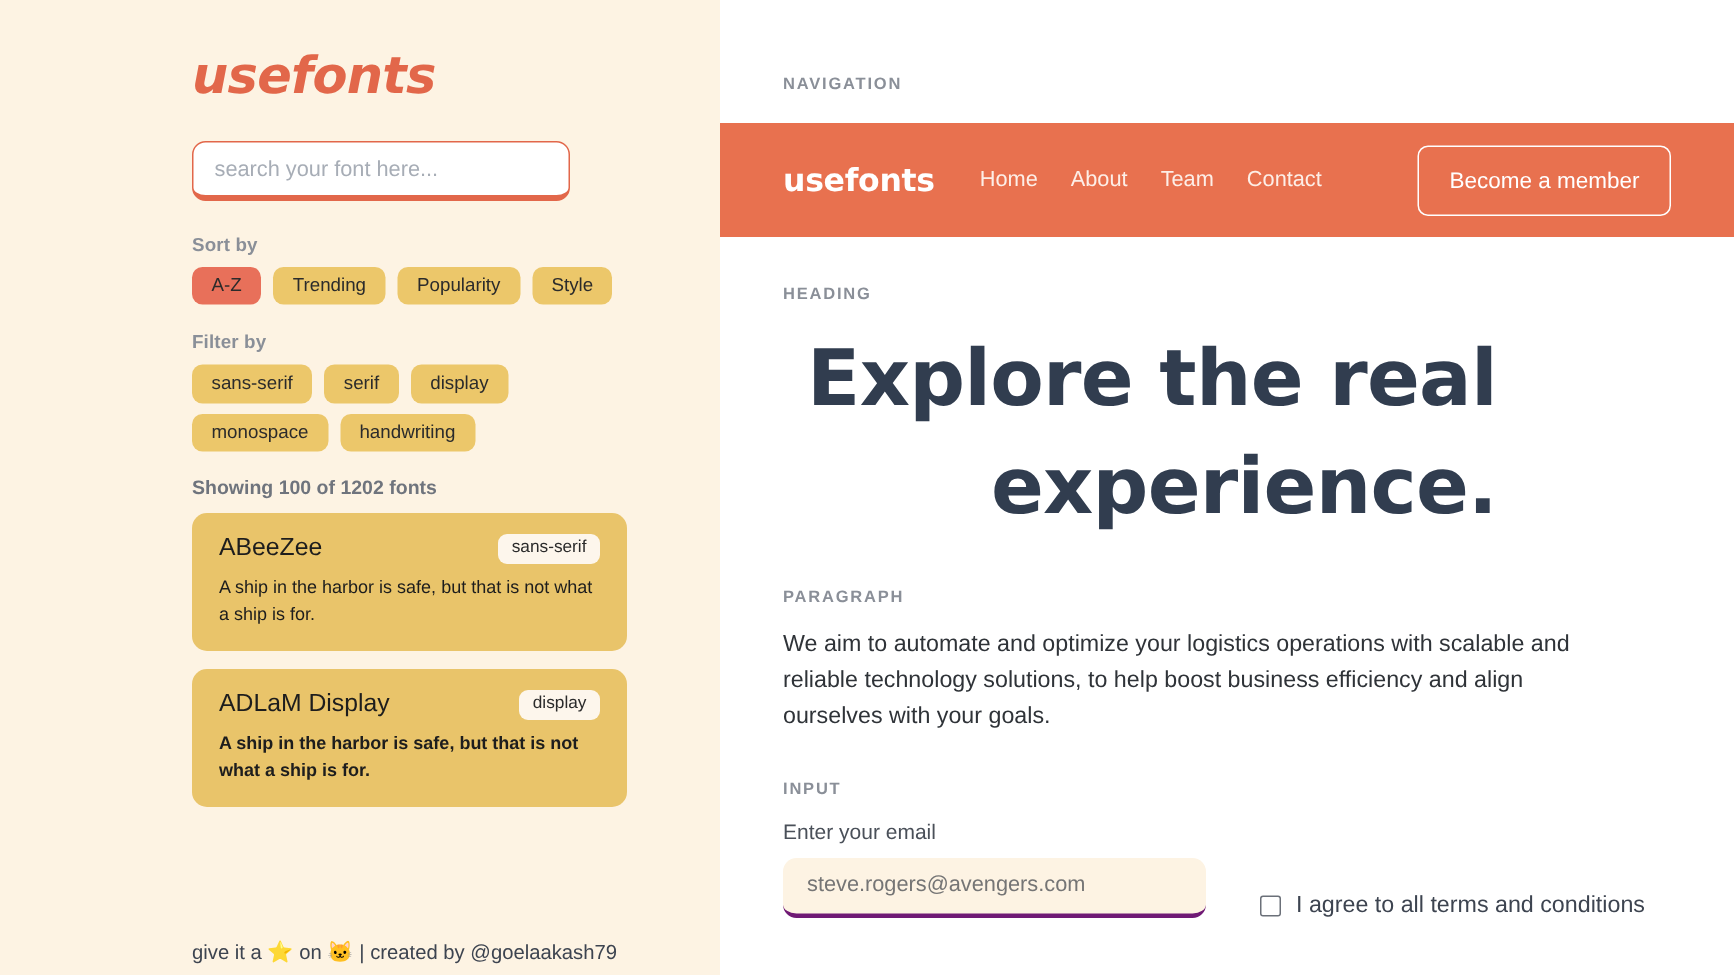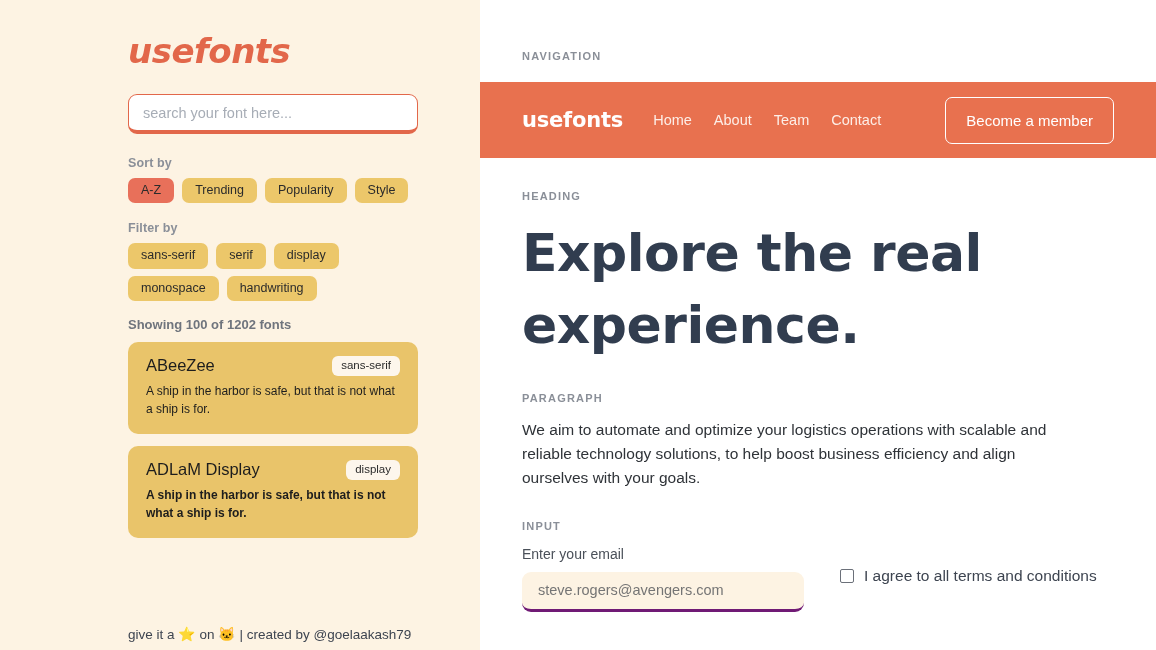--- a/index.html
+++ b/index.html
@@ -39,21 +39,21 @@
     font-weight: 700;
     font-size: 34px;
     color: #e2674a;
     letter-spacing: -0.5px;
     line-height: 1;
     margin-bottom: 26px;
     margin-top: 6px;
   }
 
   #search-wrap {
-    width: 290px;
+    width: 252px;
     margin-bottom: 22px;
   }
 
   #search-input {
     width: 100%;
     height: 40px;
     border: 1.5px solid #e2674a;
     border-bottom: 4px solid #e2674a;
     border-radius: 9px;
     background: #ffffff;
@@ -241,20 +241,21 @@
 
   #page-heading {
     padding: 16px 42px 0;
     font-family: "DejaVu Sans", sans-serif;
     font-weight: 700;
     font-size: 52px;
     line-height: 1.38;
     color: #313d4f;
     letter-spacing: -0.5px;
     max-width: 560px;
+    text-align: right;
   }
 
   #para-label { padding-top: 30px; }
 
   #page-paragraph {
     padding: 14px 42px 0;
     font-size: 15.5px;
     line-height: 1.55;
     color: #2f3338;
     max-width: 615px;
@@ -289,21 +290,21 @@
     font-size: 14.5px;
     color: #5b6068;
     outline: none;
   }
 
   #terms-block {
     display: flex;
     align-items: center;
     gap: 10px;
     margin-left: 36px;
-    margin-top: 21px;
+    margin-top: 49px;
   }
 
   #terms-checkbox {
     width: 14px;
     height: 14px;
     border: 1.4px solid #6b7079;
     border-radius: 2px;
     background: #ffffff;
     flex: 0 0 auto;
     cursor: pointer;

